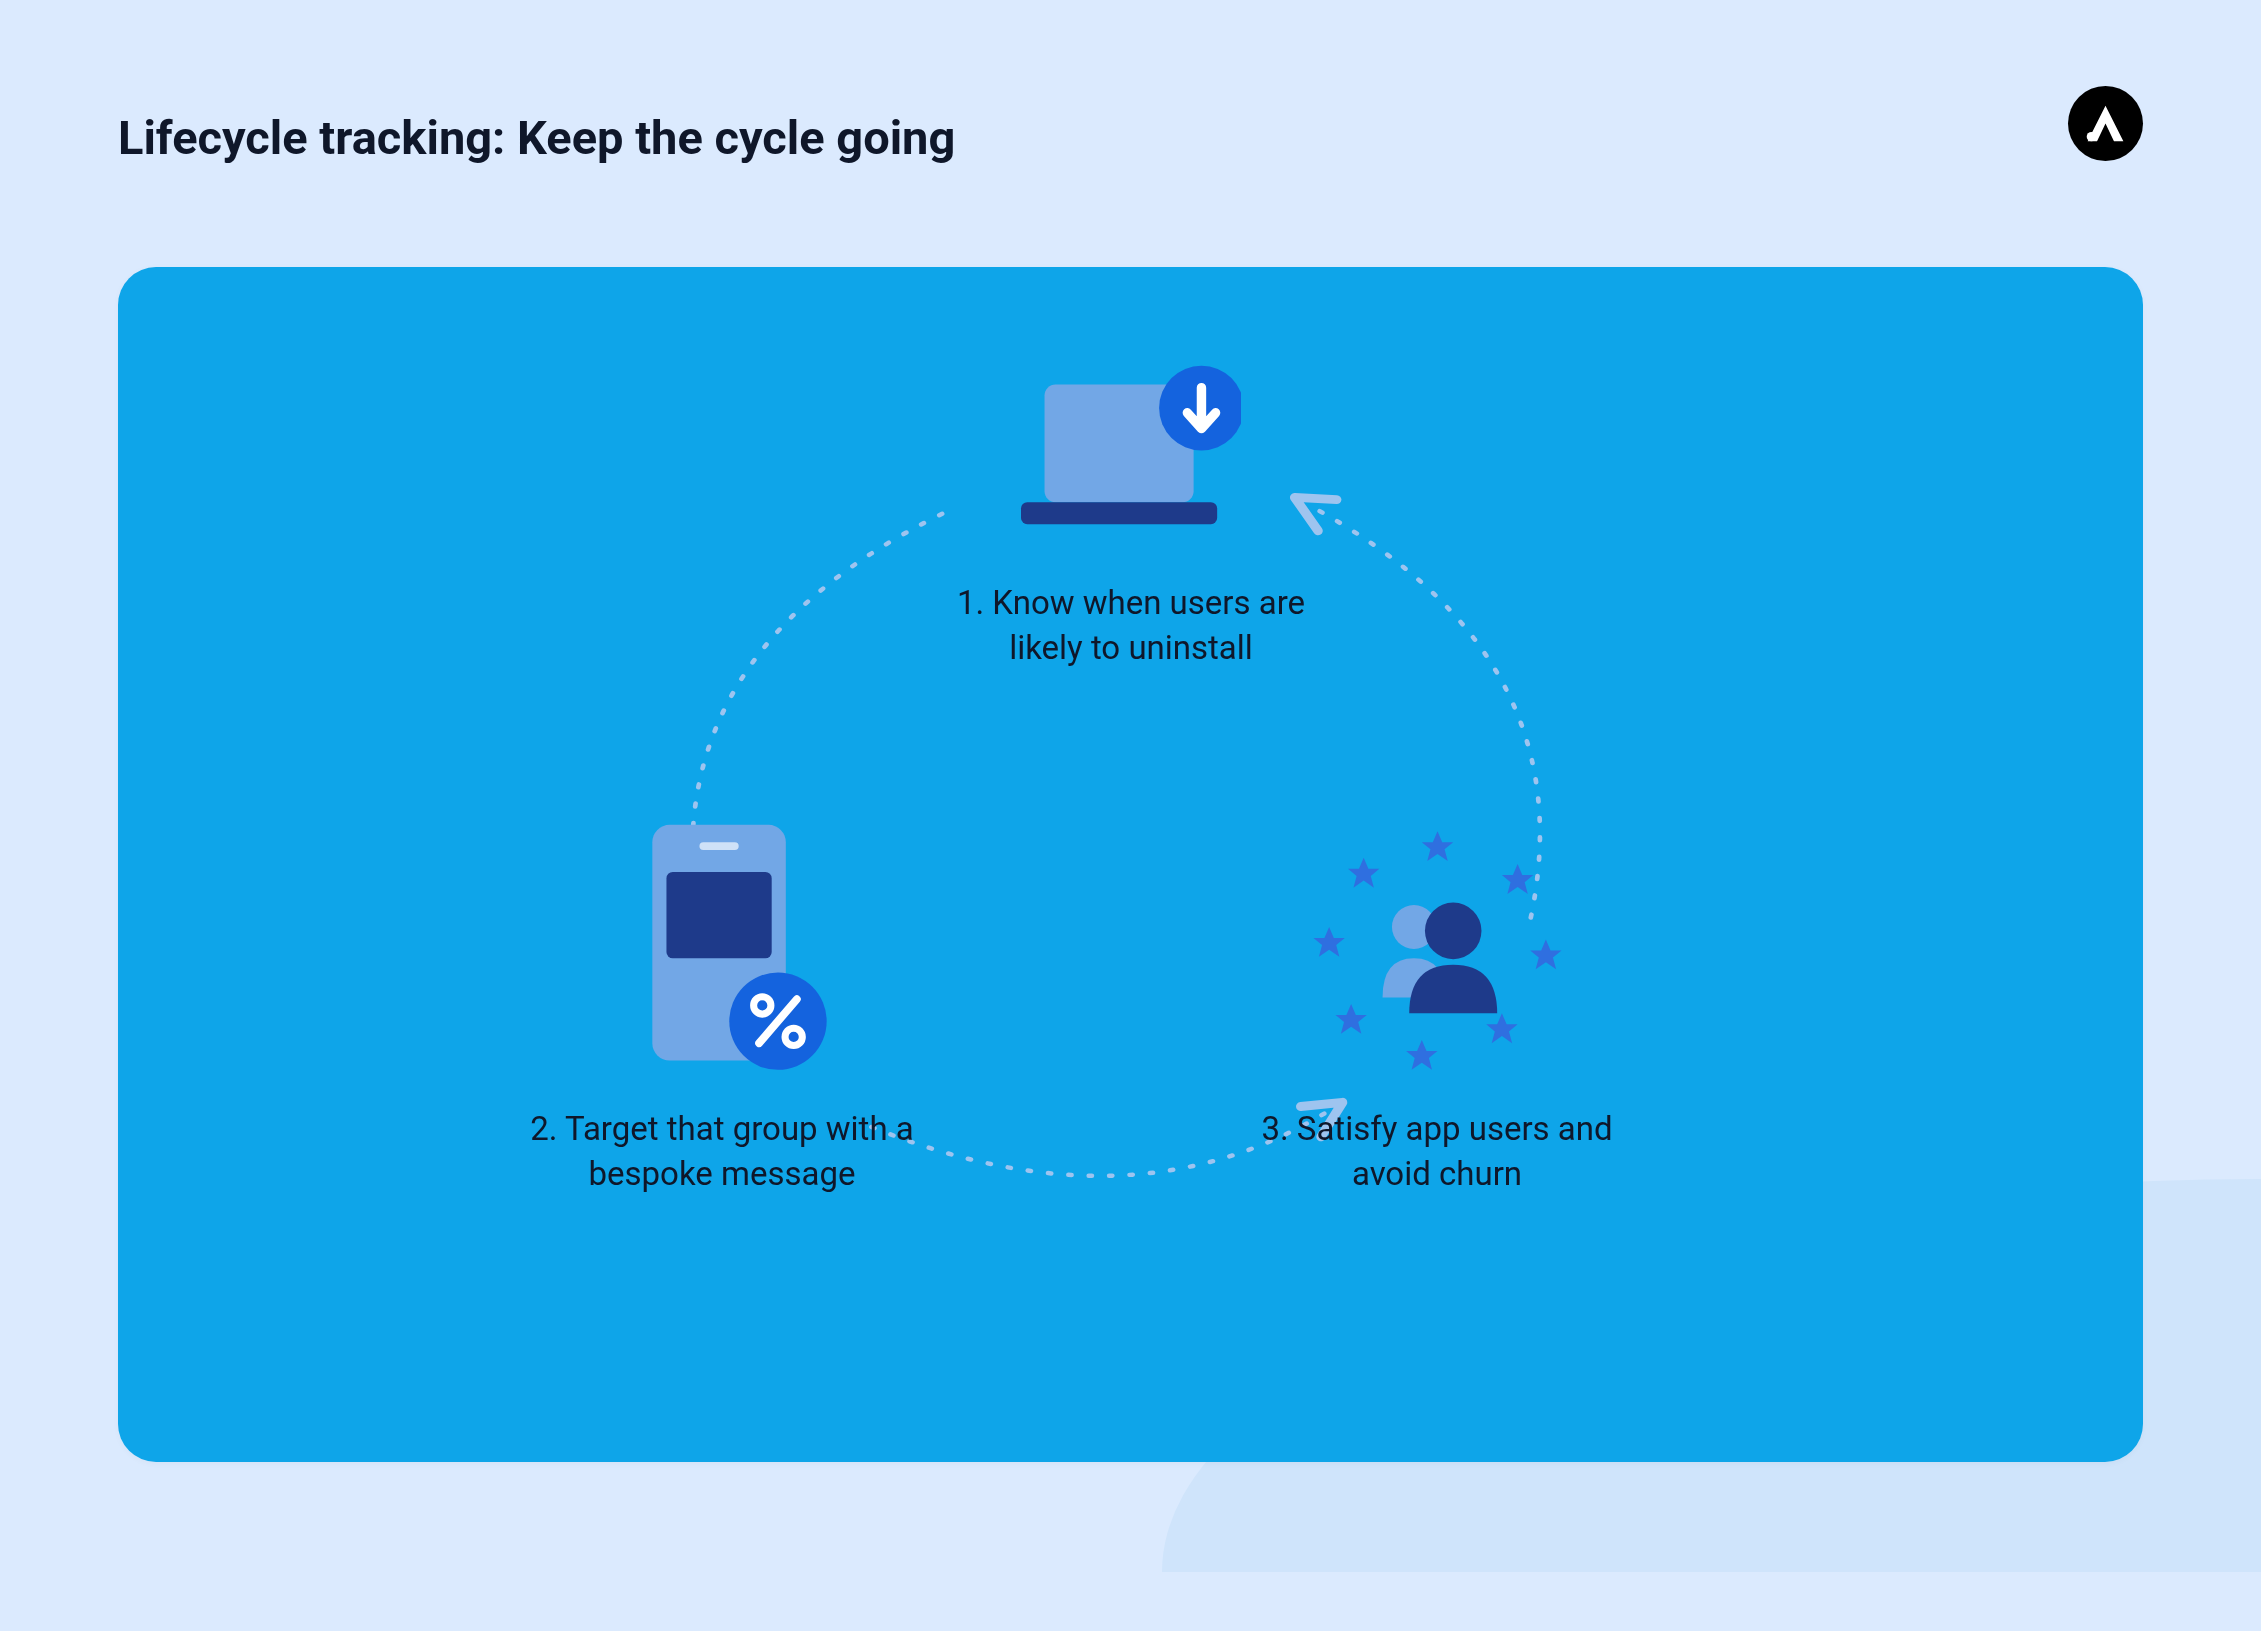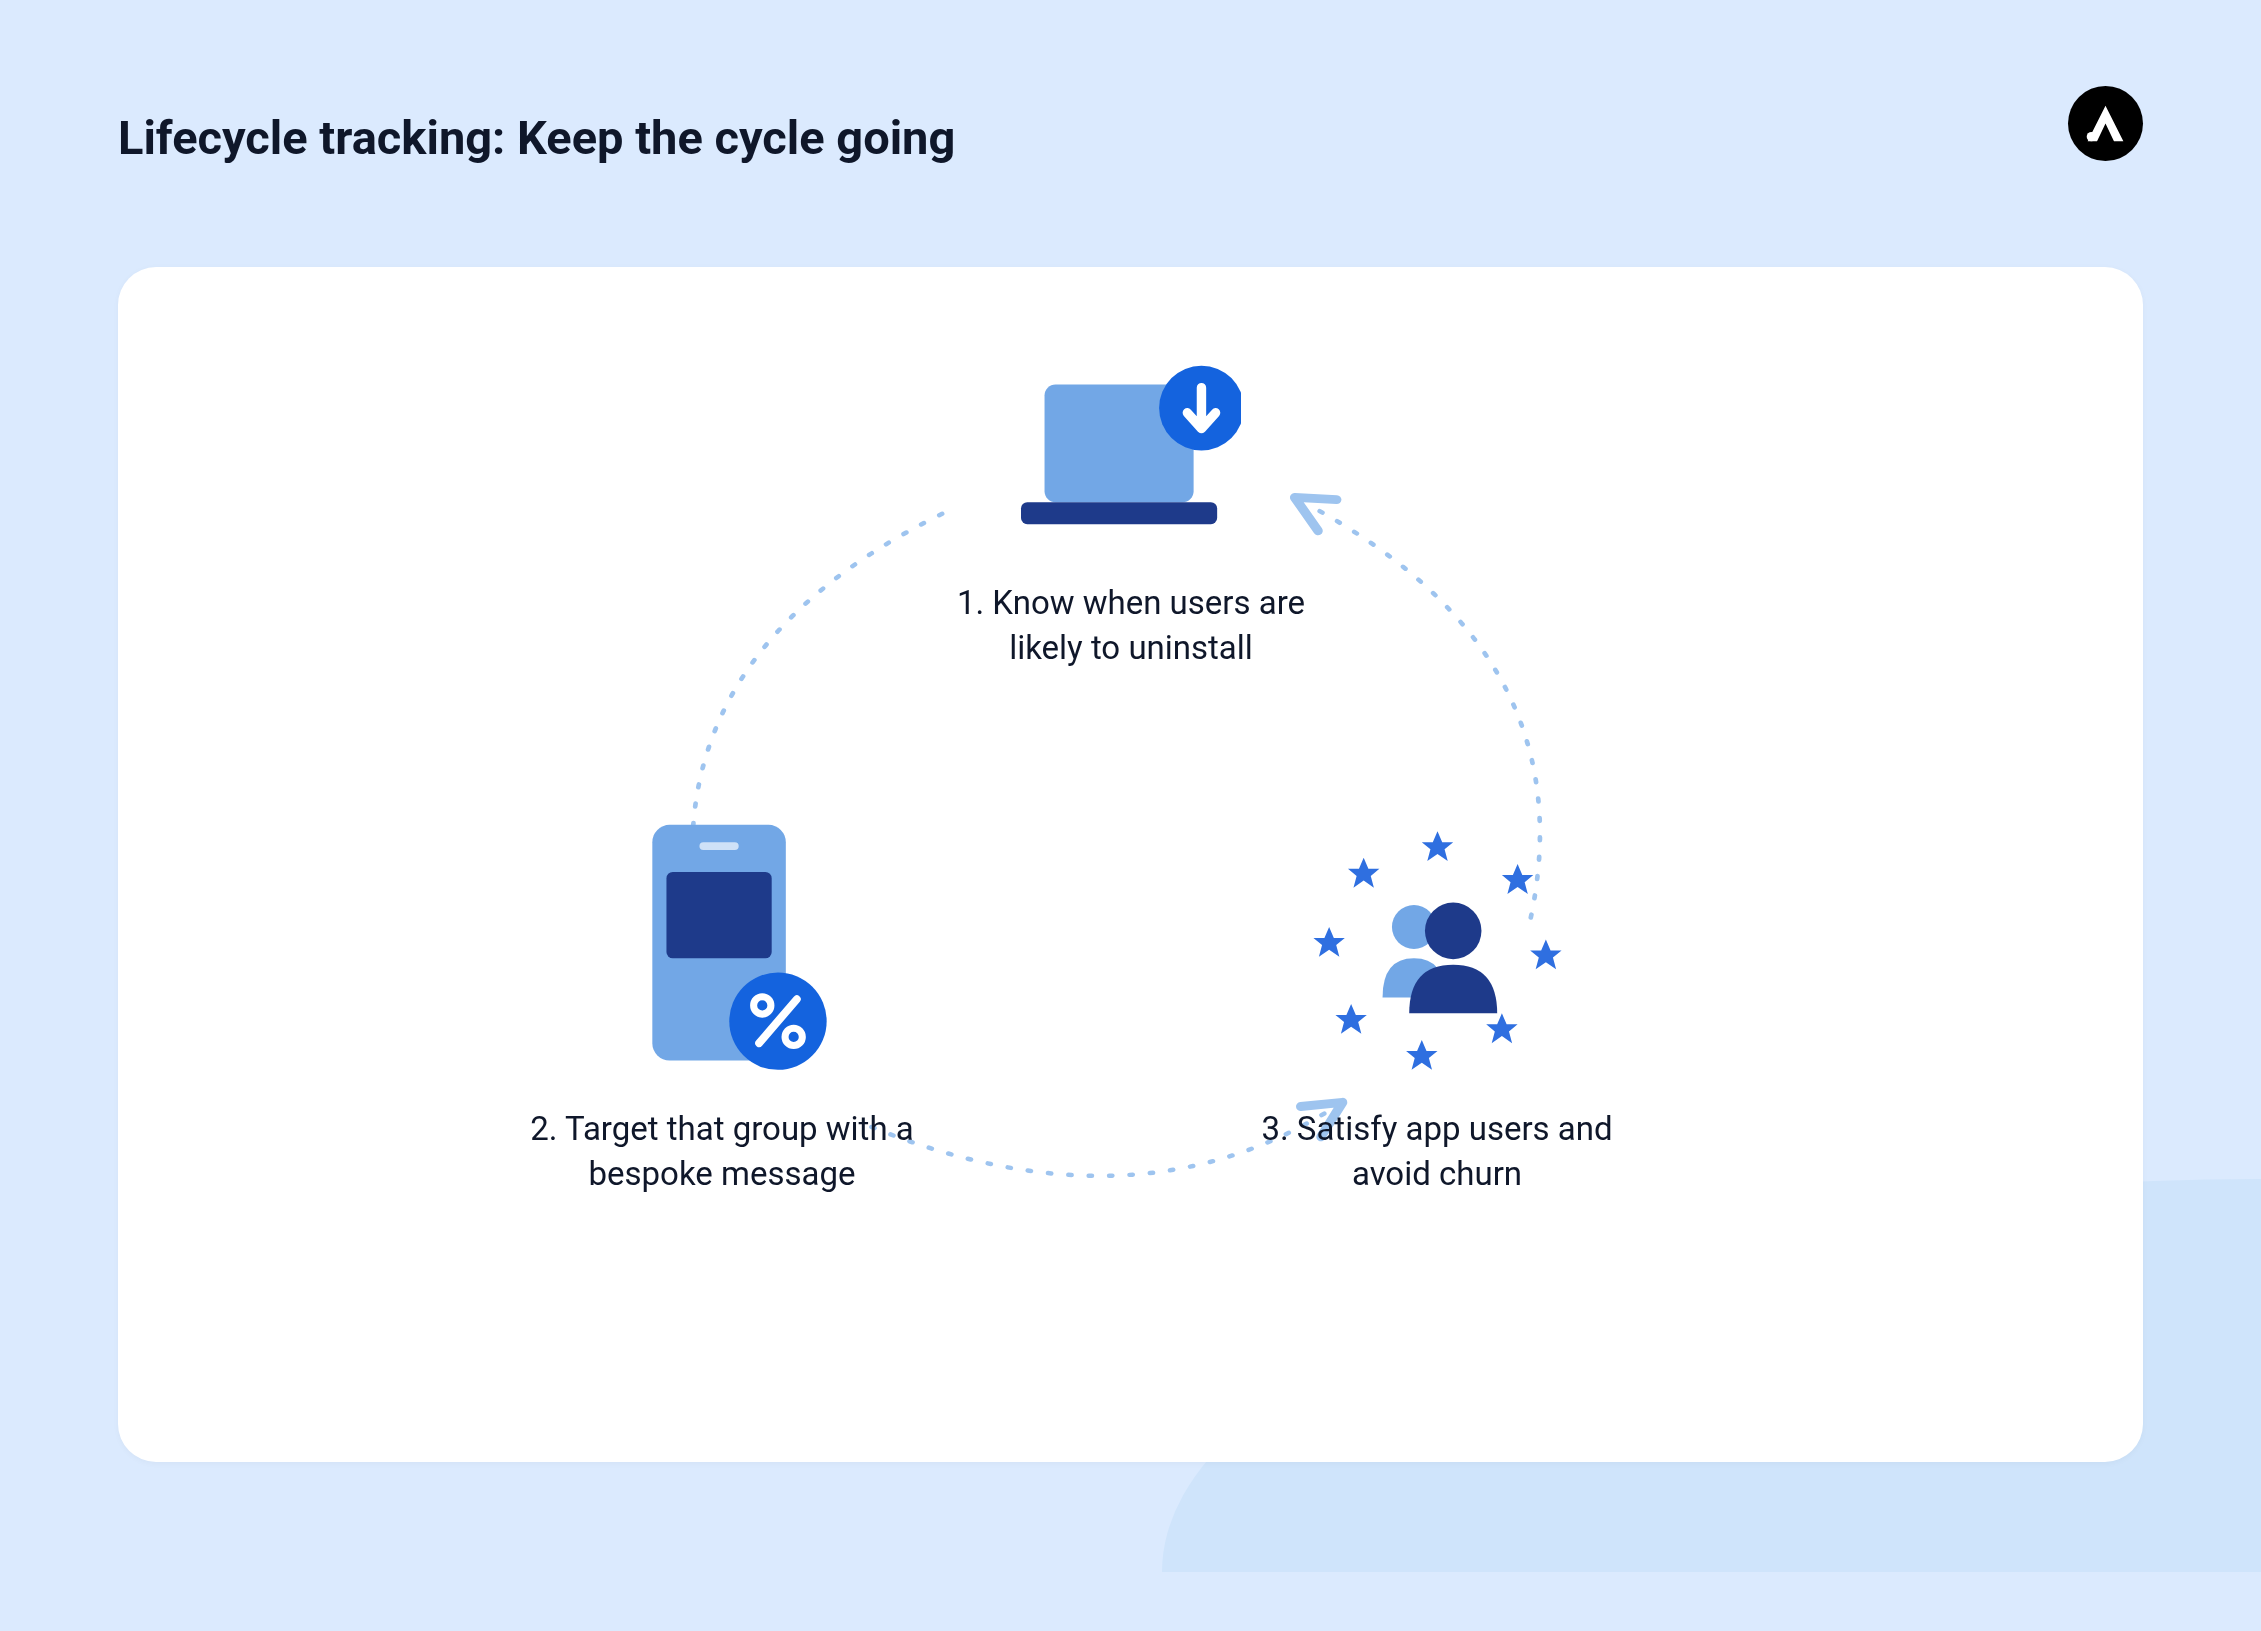--- a/index.html
+++ b/index.html
@@ -41,21 +41,21 @@
     display: flex;
     align-items: center;
     justify-content: center;
   }
   .card {
     position: absolute;
     top: 267px;
     left: 118px;
     right: 118px;
     bottom: 110px;
-    background: #ffffff;
+    background: #0ea5e9;
     border-radius: 38px;
     box-shadow: 0 1.6px 6.3px rgba(0,0,0,0.03);
   }
   .wave {
     position: absolute;
     right: 0;
     bottom: 0;
     width: 1099px;
     height: 393px;
     background: #cfe4fb;

